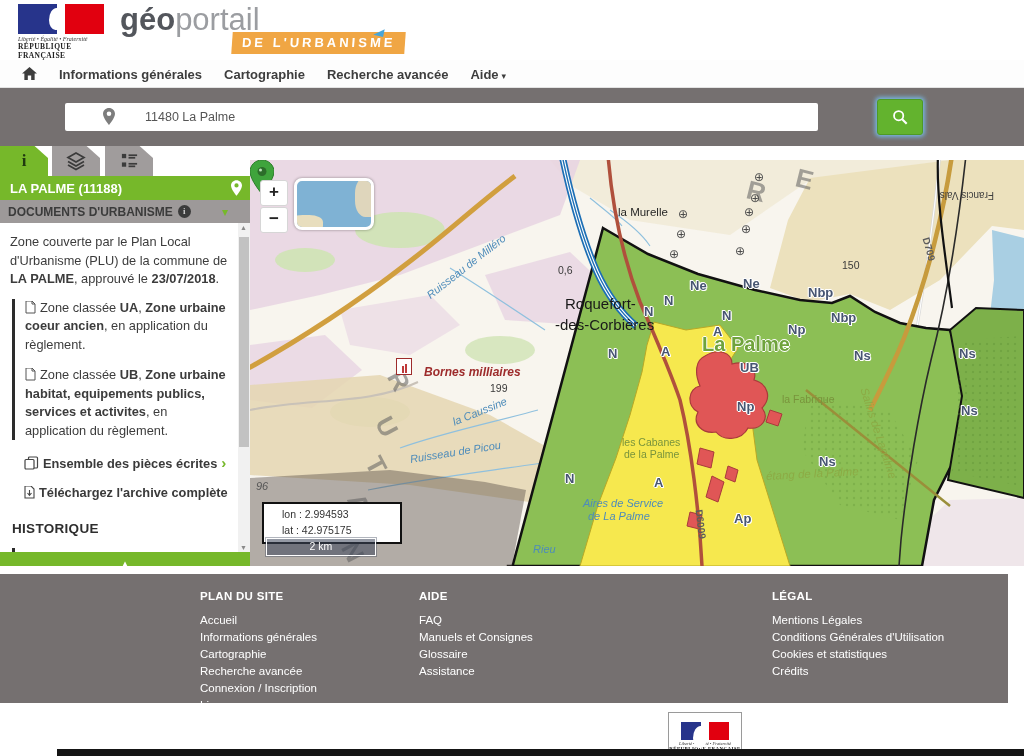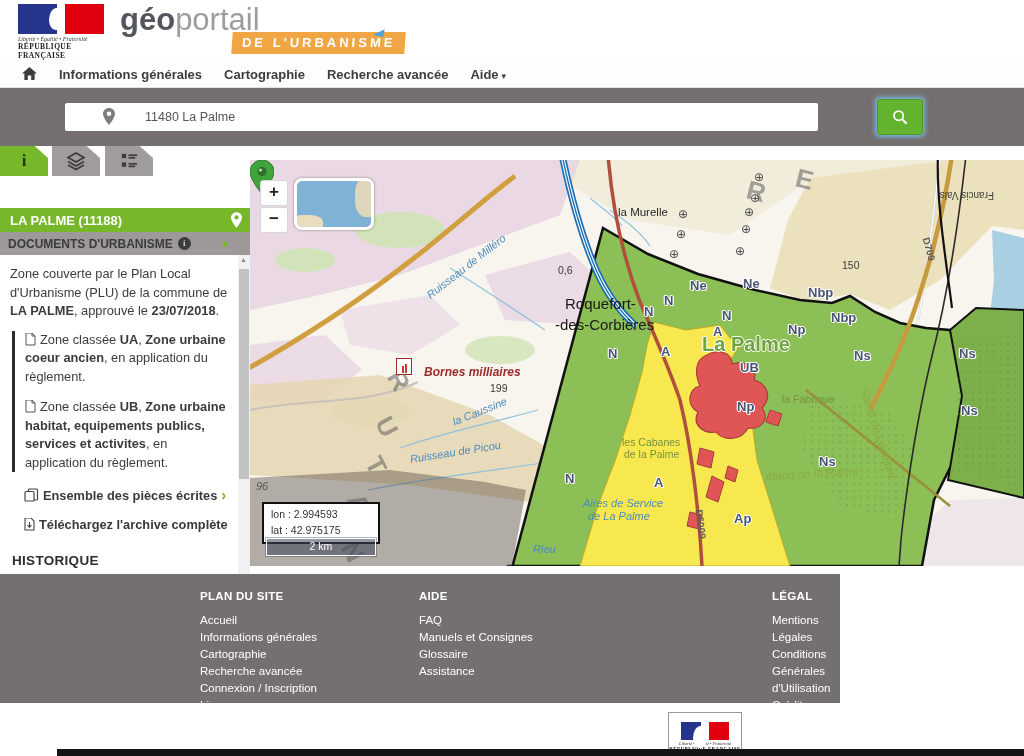--- a/index.html
+++ b/index.html
@@ -35,21 +35,21 @@
   #search-btn{position:absolute;left:877px;top:11px;width:44px;height:34px;background:#63b32e;border:1px solid #4f9a25;border-radius:3px;box-shadow:0 0 4px 2px rgba(120,190,235,.9);display:flex;align-items:center;justify-content:center;cursor:pointer;}
 
   
   .tab{position:absolute;top:146px;height:30px;width:48px;display:flex;align-items:center;justify-content:center;cursor:pointer;clip-path:polygon(0 0,72% 0,100% 40%,100% 100%,0 100%);}
   #tab-info{left:0;background:#76b82a;}
   #tab-layers{left:52px;background:#a09c9c;}
   #tab-legend{left:105px;background:#a09c9c;}
   .tab .ti{font-weight:bold;font-size:17px;color:#203a10;font-family:"Liberation Serif","DejaVu Serif",serif;}
 
   
-  #sidebar{position:absolute;left:0;top:176px;width:250px;height:390px;background:#fff;margin-top:32px;}
+  #sidebar{position:absolute;left:0;top:176px;width:250px;height:390px;background:#fff;}
   #sb-commune{height:24px;background:#76b82a;color:#fff;font-size:13px;font-weight:bold;display:flex;align-items:center;padding:0 10px;position:relative;}
   #sb-commune .pin-w{position:absolute;right:8px;top:4px;}
   #sb-section{height:23px;background:#9d9999;color:#3b3b3b;font-size:12px;font-weight:bold;display:flex;align-items:center;padding:0 8px;position:relative;cursor:pointer;}
   .info-i{display:inline-block;width:13px;height:13px;border-radius:50%;background:#3b3b3b;color:#cfcfcf;font-size:9px;font-weight:bold;text-align:center;line-height:13px;margin-left:5px;font-family:"Liberation Serif","DejaVu Serif",serif;}
   .chev-down{position:absolute;right:22px;color:#76b82a;font-size:12px;}
   #sb-content{position:absolute;left:0;top:47px;width:238px;height:329px;overflow:hidden;background:#fff;color:#3c3c3c;font-size:12.8px;line-height:1.45;}
   #sb-content .pad{padding:10px 6px 0 10px;}
   .blk{border-left:3px solid #2c2c2c;padding-left:10px;margin:10px 0 8px 2px;}
   .zone-item{margin:0 0 12px 0;}
   .doc-ic{display:inline-block;vertical-align:-2px;margin-right:4px;}
@@ -81,26 +81,26 @@
   .ml.trail{font-size:10px;color:#3f3f3f;}
   .ml.park{font-size:26px;font-weight:bold;color:rgba(95,95,95,.55);}
   .ml.sym{font-size:12px;color:#4c4c4c;}
   .mon-ic{position:absolute;left:146px;top:198px;width:12px;height:13px;background:#fff;border:1px solid #9d2b2b;display:flex;align-items:flex-end;justify-content:center;gap:1px;padding:1px;}
   .mon-ic i{display:block;width:2px;background:#c03a3a;}
   #zoom-in,#zoom-out{position:absolute;left:10px;width:26px;height:24px;background:#fff;border:1px solid #d6d6d6;border-radius:3px;font-size:17px;font-weight:bold;color:#222;text-align:center;line-height:22px;cursor:pointer;}
   #zoom-in{top:20px;} #zoom-out{top:47px;}
   #minimap{position:absolute;left:44px;top:18px;width:74px;height:46px;background:#7fb2d4;border:3px solid #fff;border-radius:8px;box-shadow:0 0 3px rgba(0,0,0,.4);overflow:hidden;cursor:pointer;}
   #minimap .land1{position:absolute;left:-8px;bottom:-6px;width:34px;height:18px;background:#e8debe;border-radius:40%;}
   #minimap .land2{position:absolute;right:-10px;top:-4px;width:26px;height:40px;background:#dfd6bc;border-radius:40%;}
-  #coordbox{position:absolute;left:12px;top:342px;width:100px;background:#fff;border:2px solid #111;padding:3px 7px;font-size:10.5px;color:#333;line-height:1.5;}
+  #coordbox{position:absolute;left:12px;top:342px;width:100px;background:#fff;border:2px solid #111;padding:3px 18px;font-size:10.5px;color:#333;line-height:1.5;}
   #scalebar{position:absolute;left:16px;top:378px;width:108px;height:16px;background:rgba(60,70,90,.55);border:1px solid #fff;box-shadow:0 0 0 1px rgba(60,70,90,.4);color:#fff;font-size:10.5px;text-align:center;line-height:15px;}
   #map-pin{position:absolute;left:471px;top:168px;}
 
   
-  #footer{position:absolute;left:0;top:574px;width:840px;height:129px;background:#757070;display:flex;}
+  #footer{position:absolute;left:0;top:574px;width:1008px;height:129px;background:#757070;display:flex;}
   .fcol{color:#fff;}
   .fcol .ft{font-size:11.5px;font-weight:bold;margin:16px 0 10px 0;letter-spacing:.3px;}
   .fcol a{display:block;font-size:11.5px;color:#fff;text-decoration:none;line-height:17px;cursor:pointer;}
   #fcol1{margin-left:200px;width:219px;}
   #fcol2{width:353px;}
   #fcol3{flex:1;}
 
   
   #bottom{position:absolute;left:0;top:703px;width:1024px;height:53px;background:#fff;}
   #bottom-logo{position:absolute;left:668px;top:9px;width:72px;height:46px;border:1px solid #9a9a9a;background:#fff;display:flex;flex-direction:column;align-items:center;justify-content:center;}
@@ -388,20 +388,21 @@
         <div class="ft">AIDE</div>
         <a>FAQ</a>
         <a>Manuels et Consignes</a>
         <a>Glossaire</a>
         <a>Assistance</a>
       </div>
     <div class="fcol" id="fcol3">
         <div class="ft">LÉGAL</div>
         <a>Mentions Légales</a>
         <a>Conditions Générales d'Utilisation</a>
+        <a>Cookies et statistiques</a>
         <a>Crédits</a>
       </div>
   </div>
 
   <div id="bottom">
     <div id="bottom-logo">
       <div class="m-flag">
           <div class="m-blue"></div>
           <div class="m-white"></div>
           <div class="m-red"></div>

